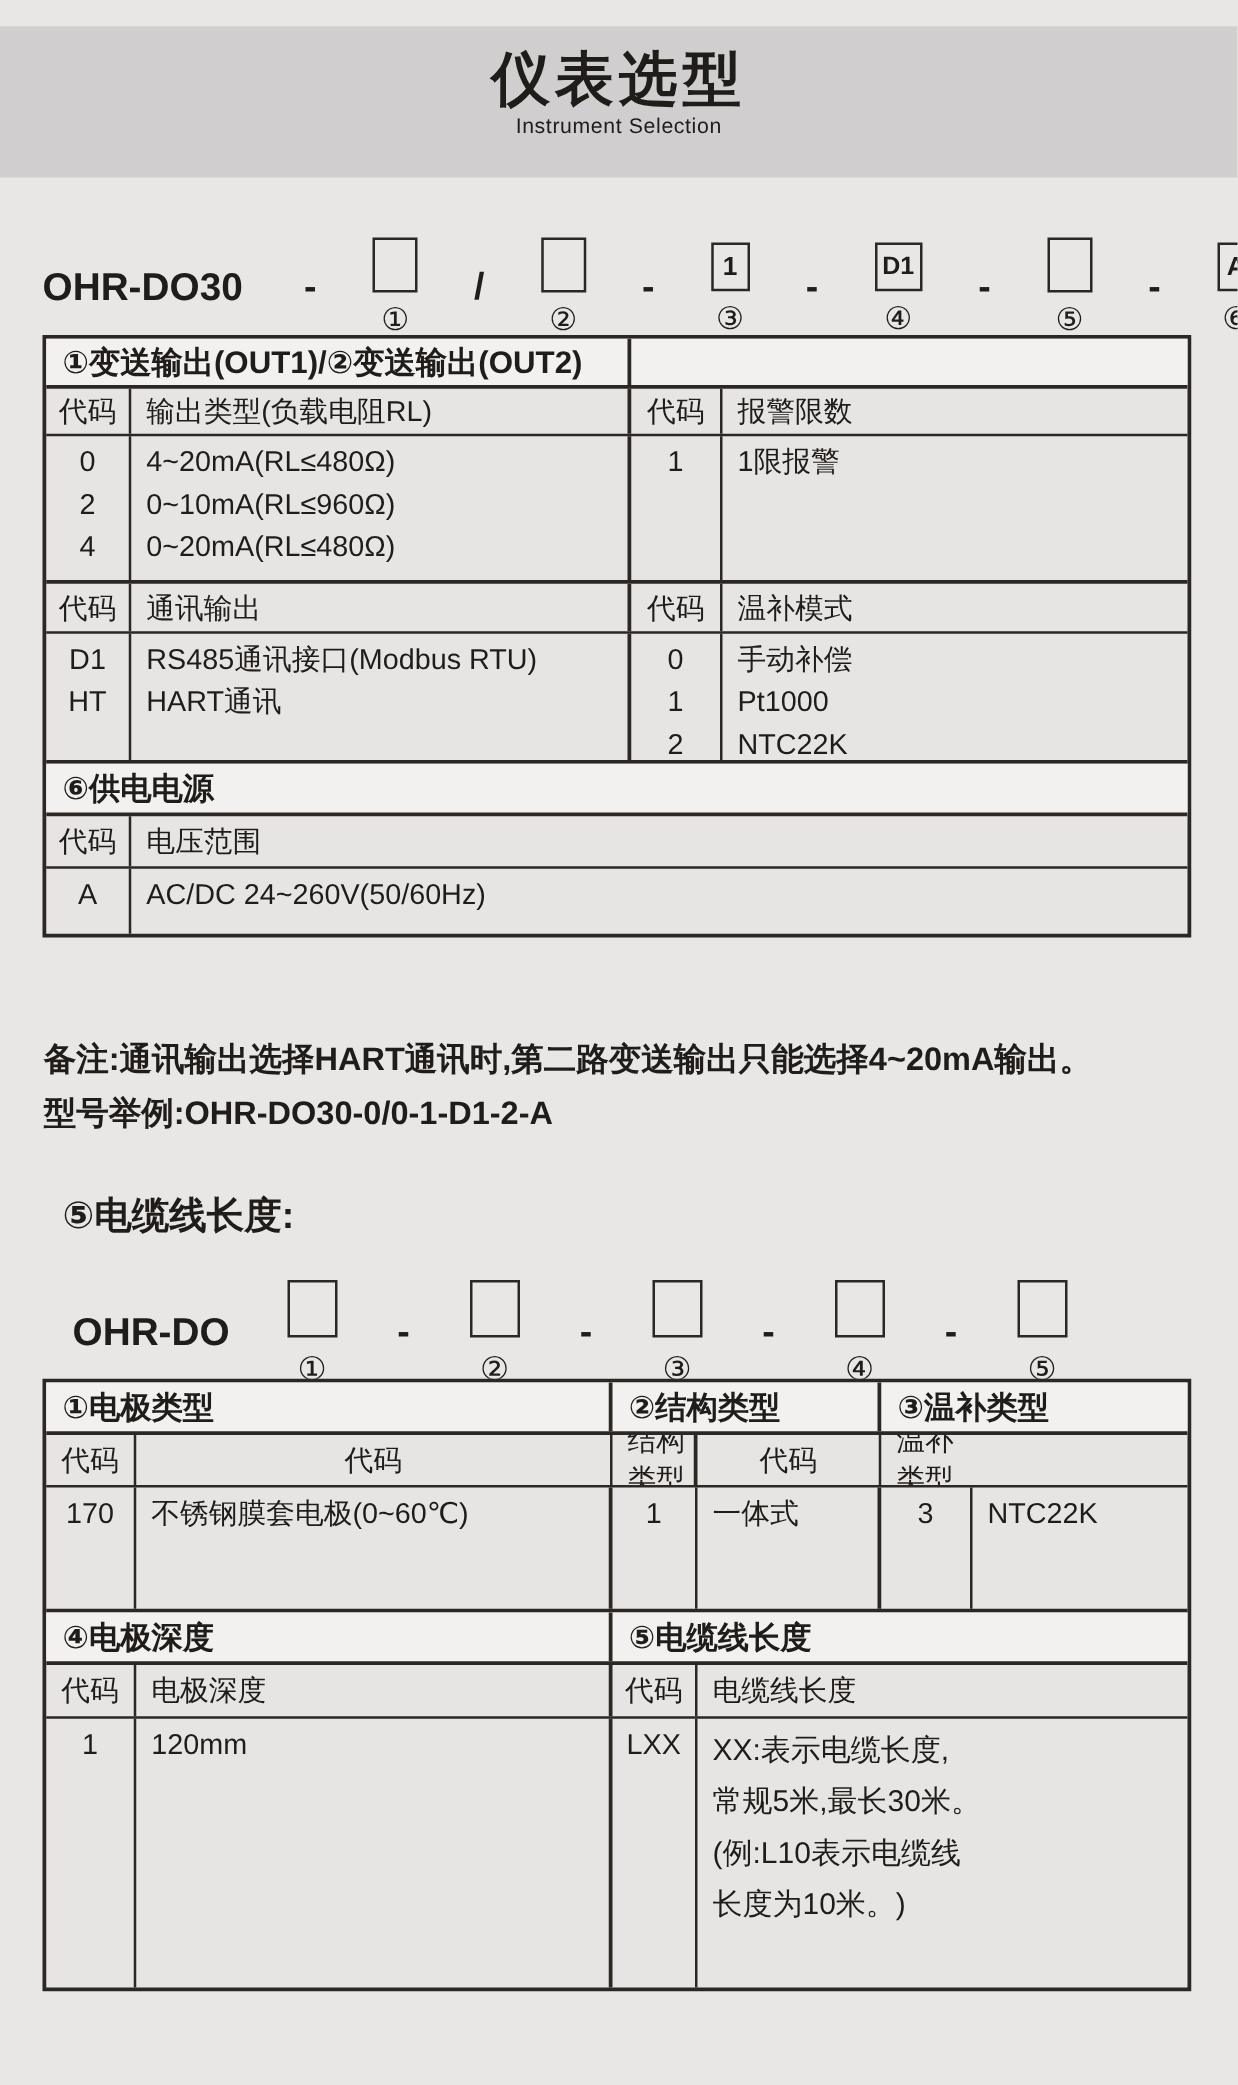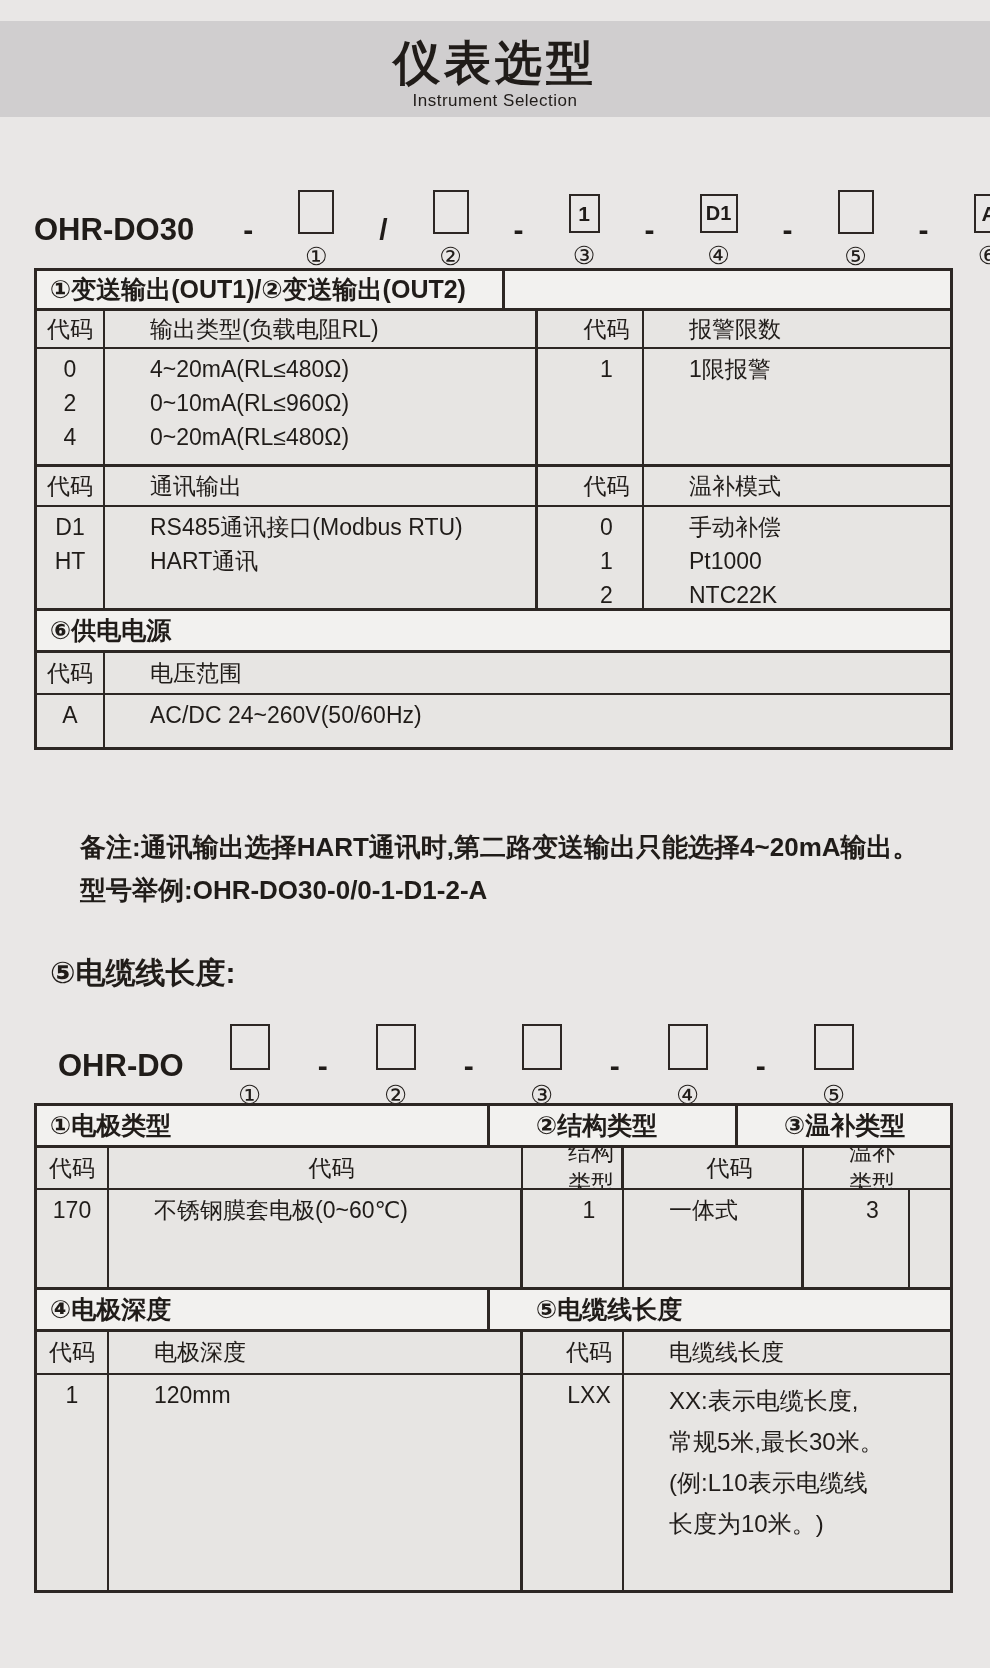--- a/index.html
+++ b/index.html
@@ -10,21 +10,21 @@
     --bandbg:#d0cecf;
     --ink:#201c19;
   }
   html,body{margin:0;padding:0;}
   body{
     width:990px;height:1668px;position:relative;overflow:hidden;
     background:var(--pagebg);color:var(--ink);
     font-family:"Liberation Sans","DejaVu Sans",sans-serif;
   }
   
-  .header-band{position:absolute;top:21px;left:0;width:990px;height:96px;background:var(--bandbg);text-align:center;}
+  .header-band{position:absolute;top:21px;left:0;width:990px;height:121px;background:var(--bandbg);text-align:center;}
   .page-title{font-size:47px;font-weight:bold;letter-spacing:4px;padding-top:16px;line-height:52px;}
   .page-subtitle{font-size:17px;line-height:22px;letter-spacing:.5px;margin-top:1px;}
 
   
   .model{position:absolute;display:flex;align-items:center;white-space:nowrap;gap:36px;}
   .model1{top:190px;left:34px;}
   .model2{top:1024px;left:58px;}
   .m-prefix{font-size:31px;font-weight:bold;line-height:44px;letter-spacing:0px;margin-right:4px;}
   .m-sep{font-size:30px;font-weight:bold;line-height:44px;padding:0 9px;}
   .seg{display:flex;flex-direction:column;align-items:center;}
@@ -34,29 +34,29 @@
   .mbox.sm{width:31px;height:39px;margin-top:3px;font-size:21px;}
   .mbox.smw{width:38px;height:39px;margin-top:3px;font-size:20px;}
   .mcircle{margin-top:9px;font-size:25px;line-height:26px;font-weight:normal;}
   .m-suffix{font-size:34px;font-weight:bold;line-height:46px;letter-spacing:2px;margin-left:10px;}
   .model2 .mbox{width:40px;height:46px;}
   .model2 .m-prefix{line-height:46px;margin-right:10px;}
   .model2 .m-sep{line-height:46px;padding:0 12px;}
   .model2 .mcircle{margin-top:12px;font-size:26px;}
 
   
-  .notes{position:absolute;left:35px;top:826px;font-size:26px;font-weight:bold;line-height:43px;margin-left:45px;}
+  .notes{position:absolute;left:35px;top:826px;font-size:26px;font-weight:bold;line-height:43px;}
   .sec-heading{position:absolute;left:50px;top:953px;font-size:30px;font-weight:bold;line-height:40px;}
 
   
   .tbl{position:absolute;left:34px;width:919px;box-sizing:border-box;
        border:3px solid var(--bd);background:var(--cellbg);}
   .tbl1{top:268px;}
   .tbl2{top:1103px;}
-  .row{display:grid;box-sizing:border-box;gap:33px;}
+  .row{display:grid;box-sizing:border-box;}
   .row > div{box-sizing:border-box;overflow:hidden;}
   .bB2{border-bottom:2px solid var(--bd);}
   .bB3{border-bottom:3px solid var(--bd);}
   .bR2{border-right:2px solid var(--bd);}
   .bR3{border-right:3px solid var(--bd);}
 
   .sec-row{background:var(--secbg);}
   .sec-cell{font-weight:bold;font-size:25px;padding-left:13px;display:flex;align-items:center;}
 
   .code-h,.code-col{ text-align:center;}

